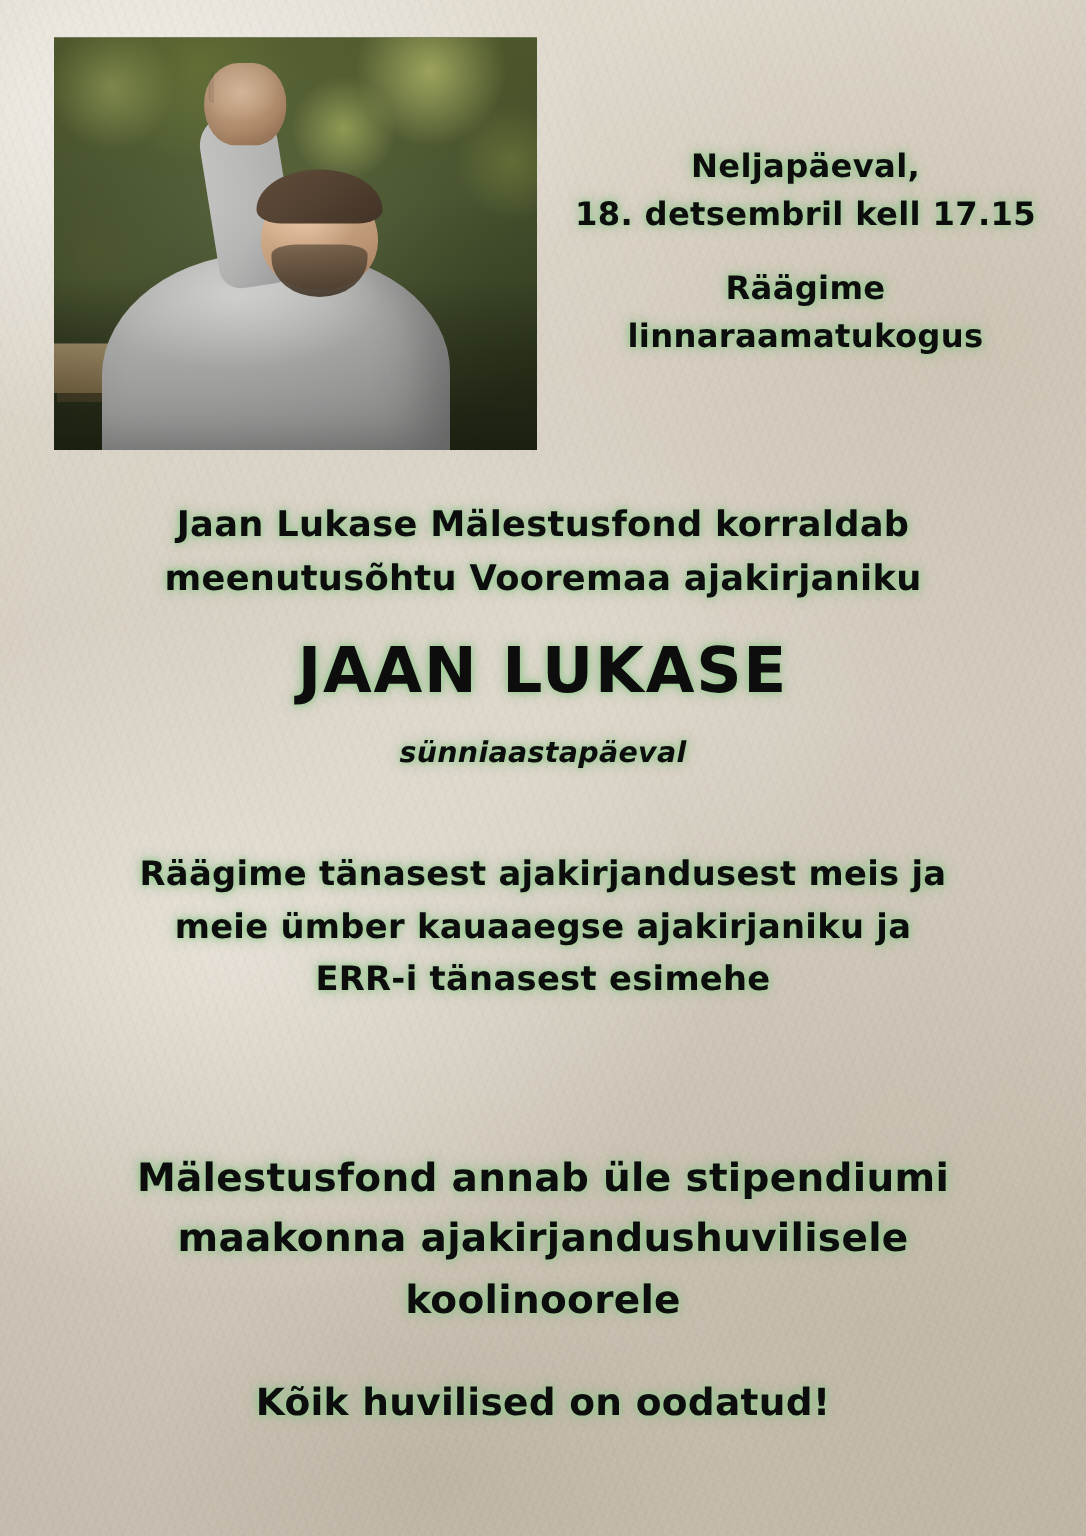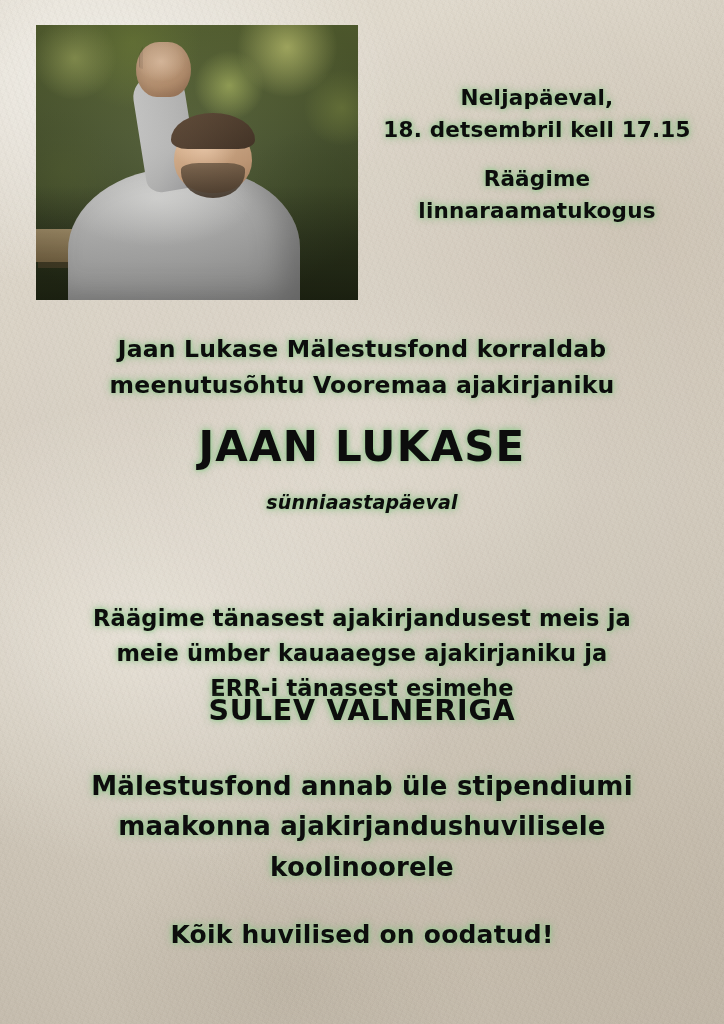--- a/index.html
+++ b/index.html
@@ -170,21 +170,21 @@
     letter-spacing: 0.2px;
     line-height: 1.34;
     text-shadow:
       0 0 3px rgba(158, 209, 152, 0.95),
       0 0 6px rgba(140, 200, 135, 0.75),
       0 0 10px rgba(120, 185, 120, 0.45);
   }
 
   #head-block {
     left: 362px;
-    top: 82px;
+    top: 96px;
     width: 350px;
     font-size: 21.5px;
     line-height: 1.5;
   }
   #head-block .gap { display: block; height: 16px; }
 
   #org-block {
     left: 28px;
     top: 332px;
     width: 668px;
@@ -206,21 +206,20 @@
     font-size: 19px;
     font-style: italic;
   }
 
   #talk-block {
     left: 28px;
     top: 566px;
     width: 668px;
     font-size: 22.5px;
     line-height: 1.55;
-    margin-top: 35px;
   }
   #guest-name {
     left: 28px;
     top: 692px;
     width: 668px;
     font-size: 28.5px;
     letter-spacing: 0.8px;
   }
 
   #grant-block {
@@ -274,21 +273,20 @@
 
   <div class="tx" id="name-main">JAAN LUKASE</div>
   <div class="tx" id="name-sub">sünniaastapäeval</div>
 
   <div class="tx" id="talk-block">
     <div>Räägime tänasest ajakirjandusest meis ja</div>
     <div>meie ümber kauaaegse ajakirjaniku ja</div>
     <div>ERR-i tänasest esimehe</div>
   </div>
 
-  <div class="tx" id="guest-name">SULEV VALNERIGA</div>
 
   <div class="tx" id="grant-block">
     <div>Mälestusfond annab üle stipendiumi</div>
     <div>maakonna ajakirjandushuvilisele</div>
     <div>koolinoorele</div>
   </div>
 
   <div class="tx" id="closing">Kõik huvilised on oodatud!</div>
 
 </div>

